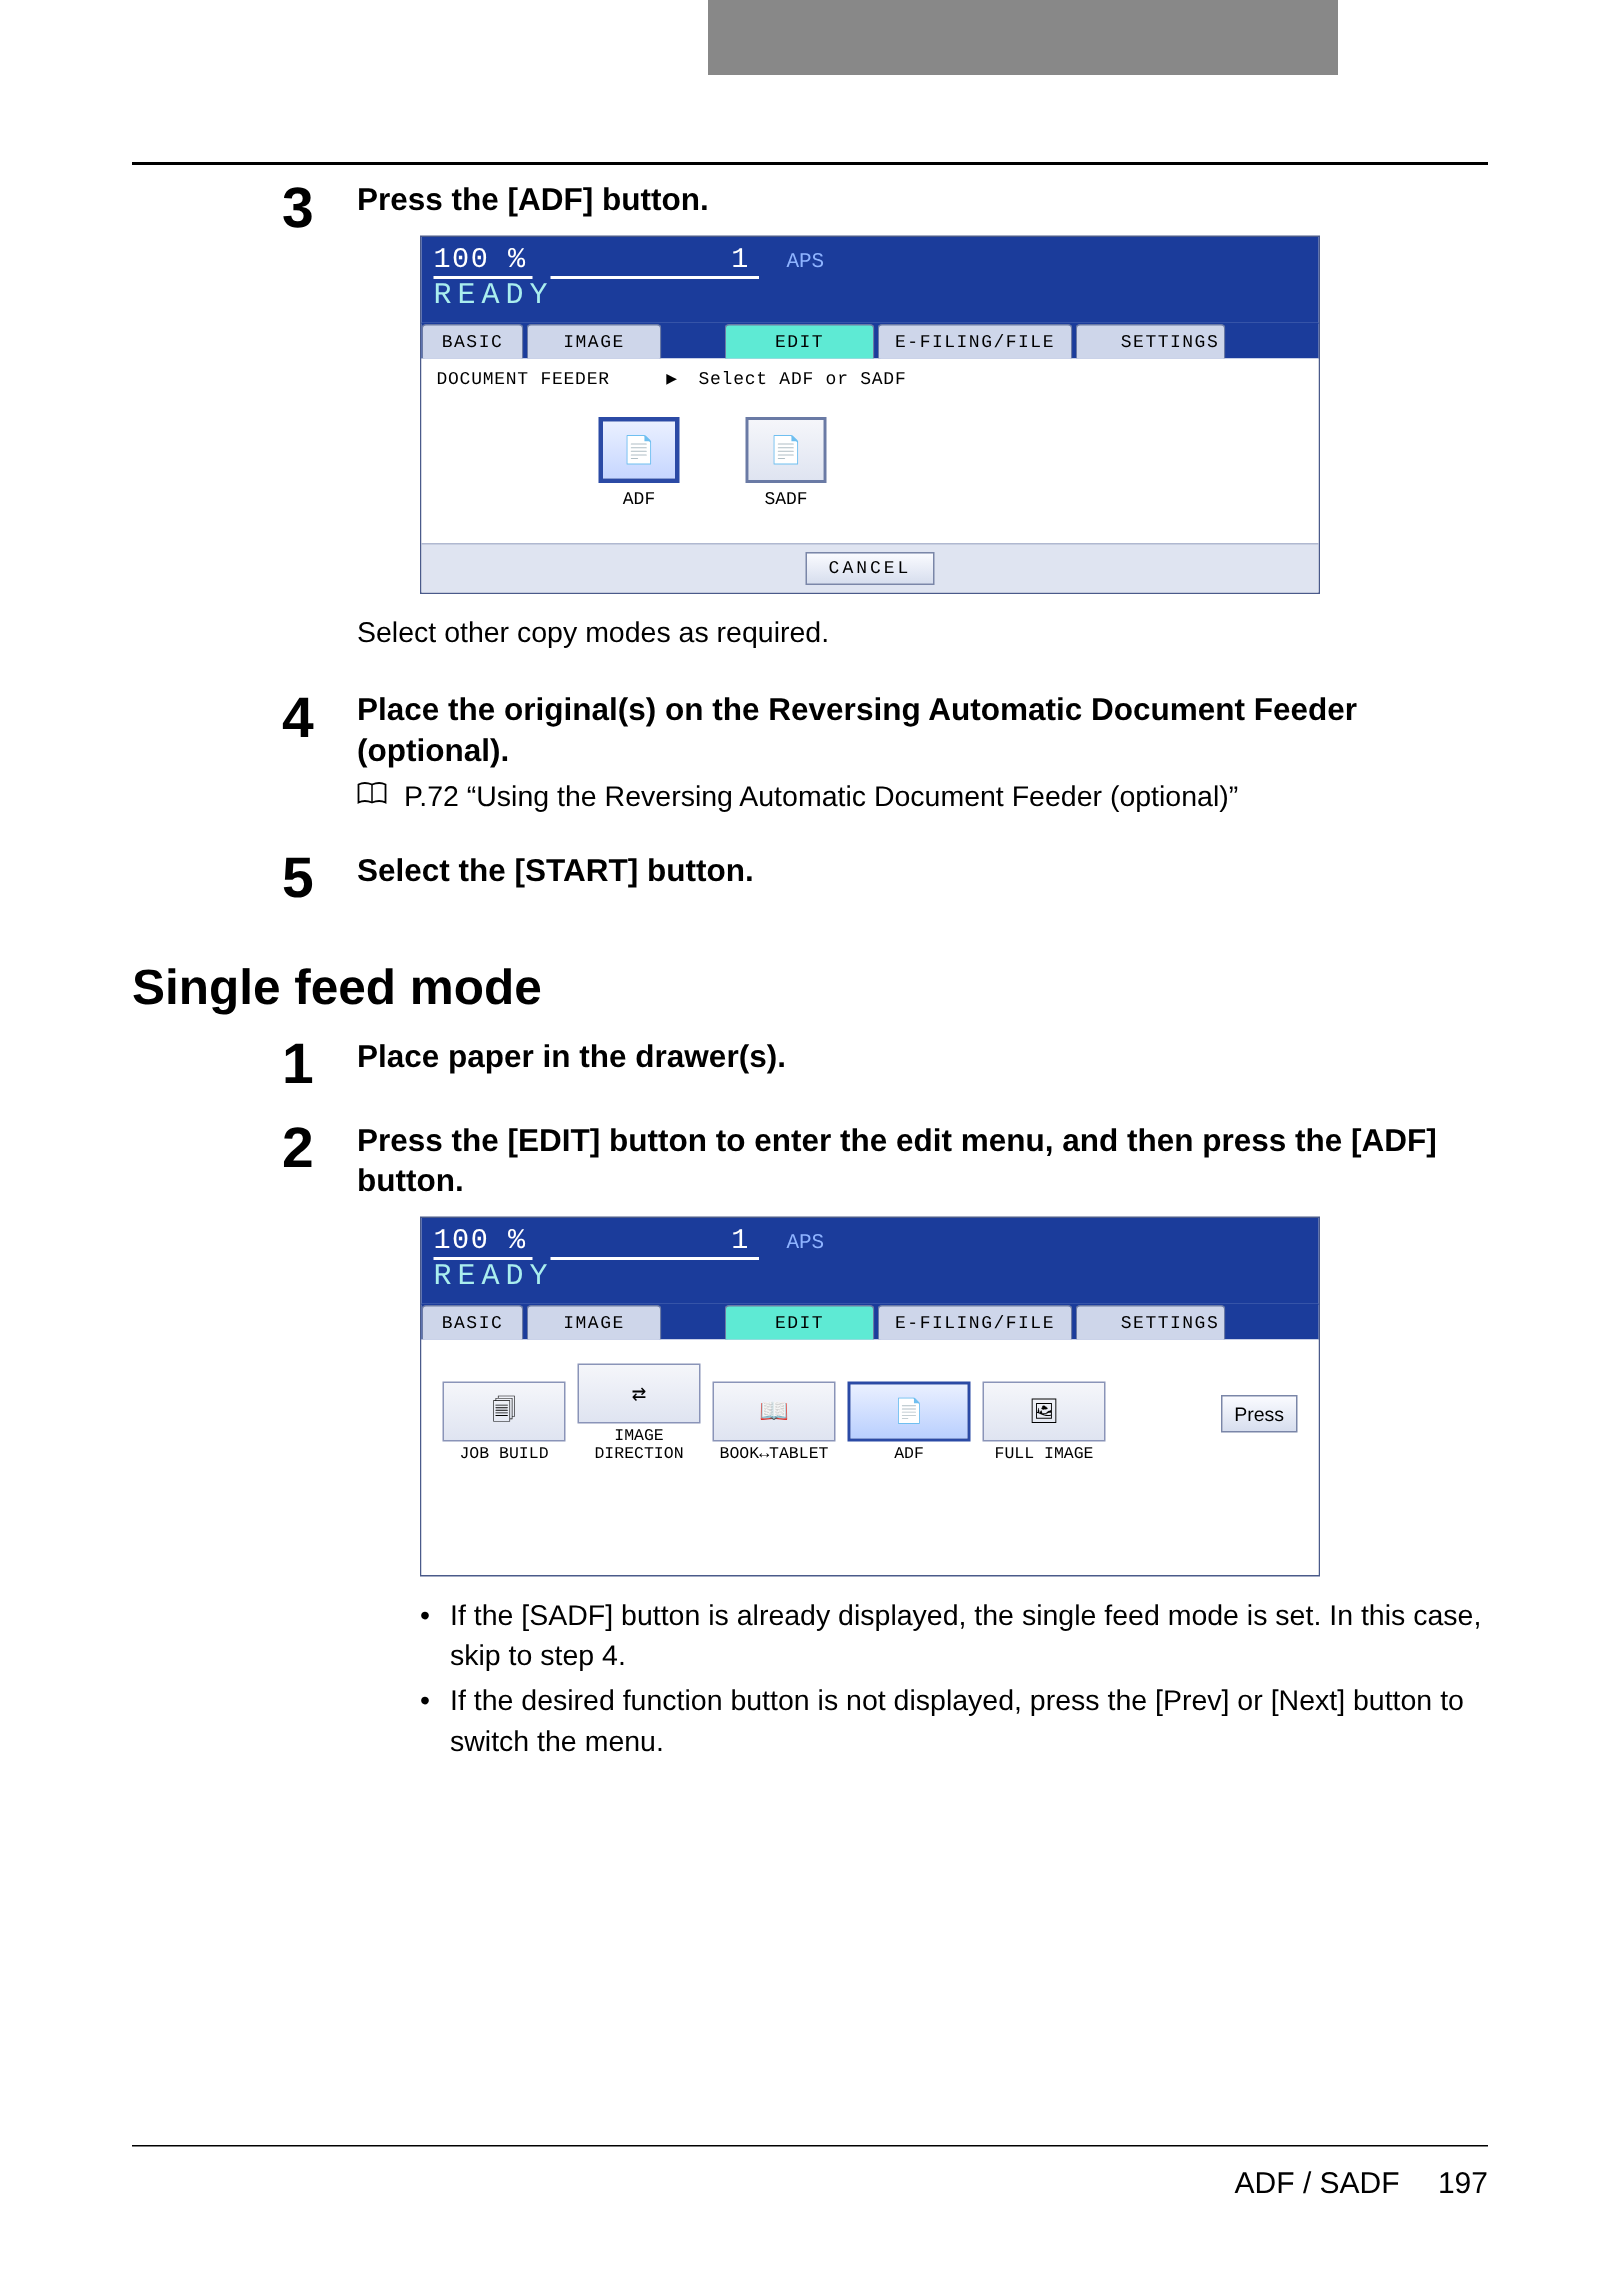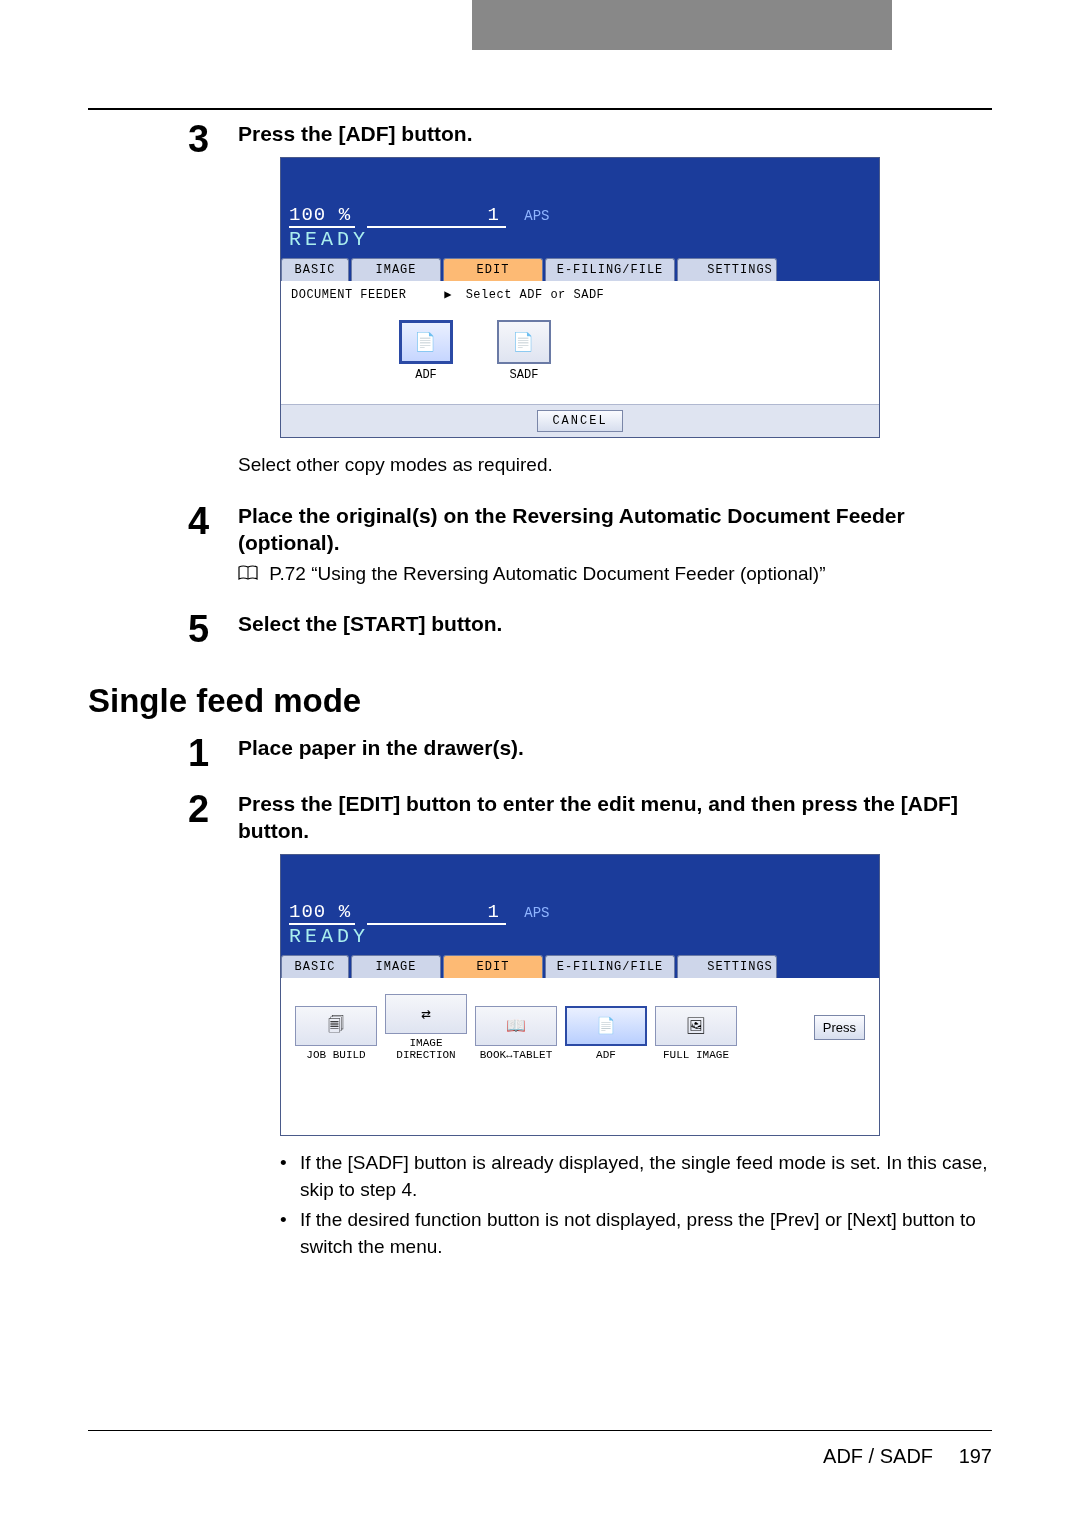--- a/index.html
+++ b/index.html
@@ -71,21 +71,21 @@
     width: 600px;
     border: 1px solid #4a5a8a;
     background: #fff;
     font-family: "Courier New", monospace;
   }
   .panel-top {
     background: #1b3c9b;
     color: #fff;
     padding: 4px 8px 6px 8px;
   }
-  .pt-row1 { font-size: 19px; letter-spacing: 1px; margin-top: 42px; }
+  .pt-row1 { font-size: 19px; letter-spacing: 1px; }
   .pt-underline { border-bottom: 2px solid #fff; display:inline-block; padding:0 4px 0 0;}
   .pt-count { display:inline-block; border-bottom:2px solid #fff; padding:0 6px 0 120px; }
   .pt-aps { color:#8fb4ff; font-size:14px; margin-left:6px; letter-spacing:0;}
   .pt-ready { font-size:20px; letter-spacing:4px; color:#aee; margin-top:0px; }
   .tab-row {
     display:flex;
     background:#1b3c9b;
     border-top:1px solid #1b3c9b;
     font-size:12px;
     align-items: flex-end;
@@ -95,21 +95,22 @@
     color:#000;
     padding:4px 0;
     text-align:center;
     letter-spacing:1px;
     border:1px solid #6a7aa5;
     border-bottom:none;
     border-radius:3px 3px 0 0;
     margin-right:2px;
   }
   .tab.active {
-    background:#fdba74;
+    background:#5eead4;
+    margin-left:40px;
   }
   .tab-row .tab:nth-child(1){width:68px;}
   .tab-row .tab:nth-child(2){width:90px;}
   .tab-row .tab:nth-child(3){width:100px;}
   .tab-row .tab:nth-child(4){width:130px;}
   .tab-row .tab:nth-child(5){width:100px;padding-left:26px;}
   .panel-body {
     background:#fff;
     padding:6px 10px 14px 10px;
     font-size:13px;

